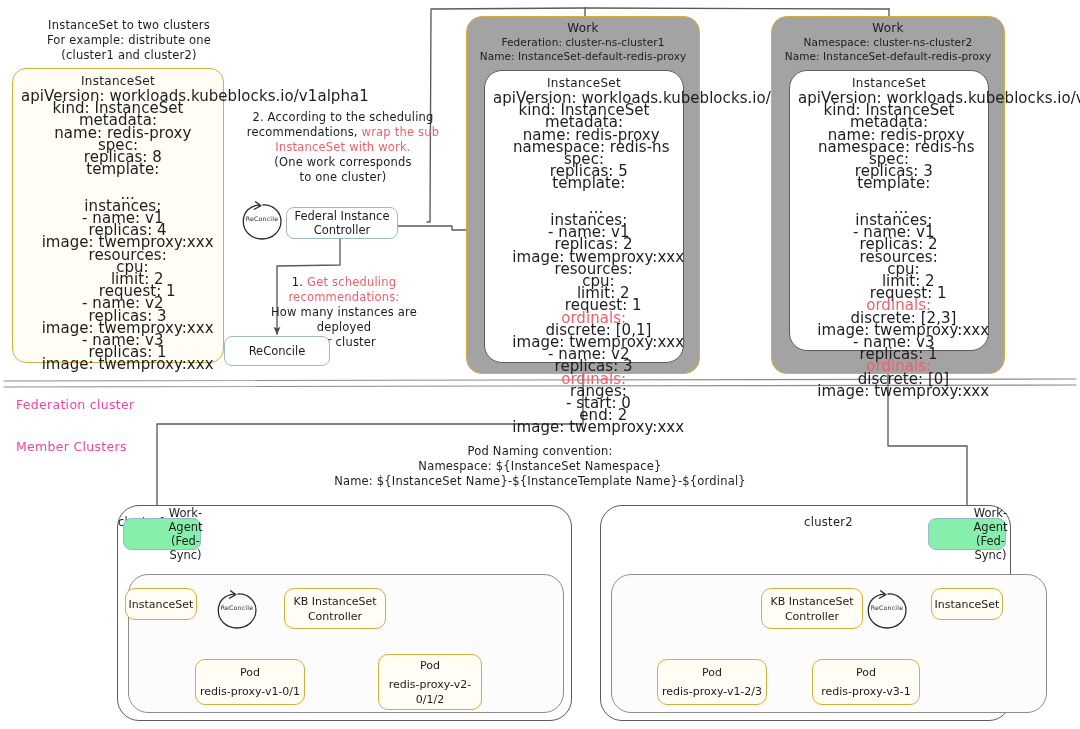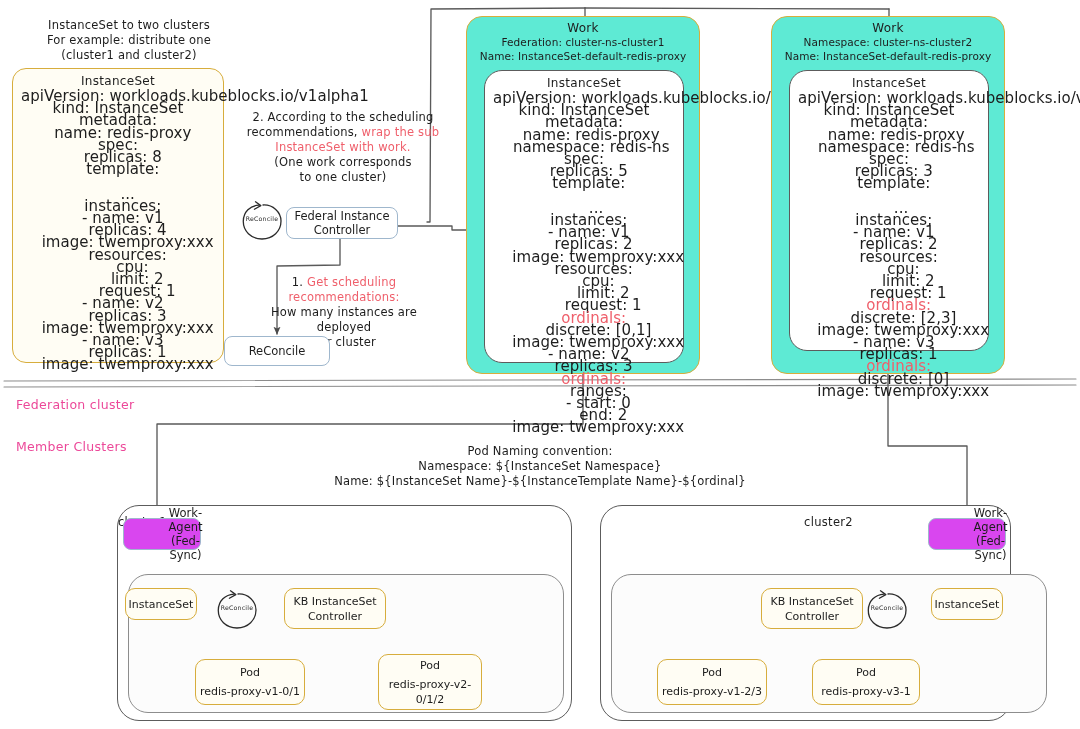--- a/index.html
+++ b/index.html
@@ -20,29 +20,29 @@
   .note .red{color:#ef5f6b;}
   .zone-label{position:absolute;font-size:12.5px;color:#ec4899;letter-spacing:.3px;margin-top:35px;}
 
   
   .ycard{
     position:absolute;border:1.4px solid #d7ad3c;border-radius:14px;
     background:#fffdf4;box-sizing:border-box;
   }
   .wcard{
     position:absolute;border:1.4px solid #d7ad3c;border-radius:16px;
-    background:#5eead4;box-sizing:border-box;
+    background:#a3a3a3;box-sizing:border-box;
   }
   .bcard{
     position:absolute;border:1.2px solid #9fb7cd;border-radius:8px;
     background:#ffffff;box-sizing:border-box;
     display:flex;align-items:center;justify-content:center;text-align:center;
     font-size:11.5px;line-height:14px;color:#1d1d1d;
   }
-  .bcard.fill{background:#d946ef;padding-left:47px;}
+  .bcard.fill{background:#86efac;padding-left:47px;}
   .graycard{
     position:absolute;border:1.3px solid #5c5c5c;border-radius:22px;
     background:#ffffff;box-sizing:border-box;
   }
   .graycard.inner{border:1.1px solid #8d8d8d;border-radius:20px;background:#fcfcfc;}
 
   .card-title{
     text-align:center;font-size:12px;margin:5px 0 2px 0;letter-spacing:.3px;color:#1d1d1d;
   }
   .work-head{text-align:center;font-size:12px;padding-top:4px;letter-spacing:.3px;}

